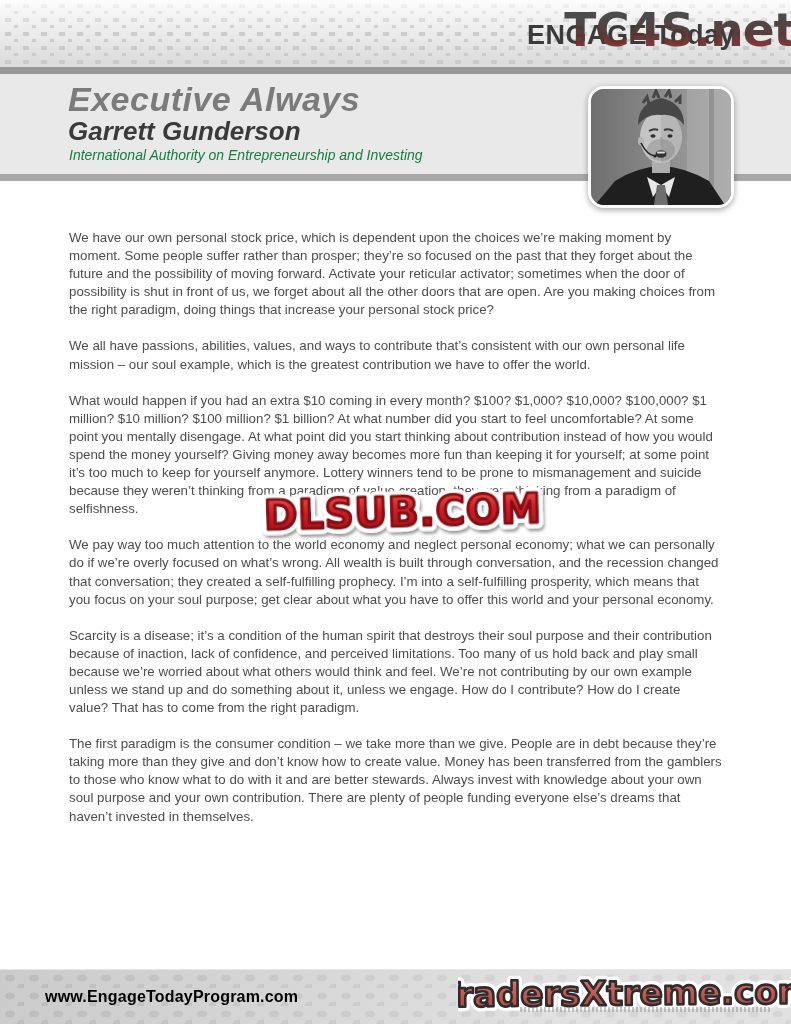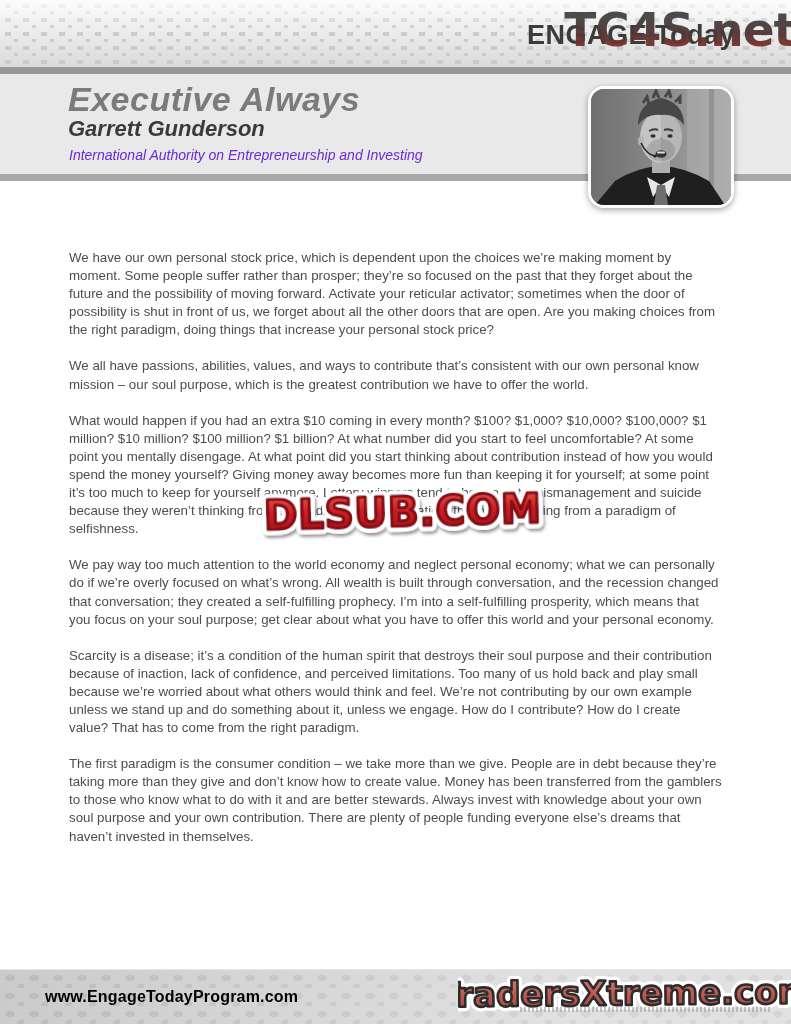--- a/index.html
+++ b/index.html
@@ -31,38 +31,38 @@
   }
   .bar1{position:absolute;left:0;top:67px;width:791px;height:7px;background:#979797;}
   
   .band-title{position:absolute;left:0;top:74px;width:791px;height:100px;background:#e9e9e9;}
   .title{
     position:absolute;left:68px;top:80px;
     font-style:italic;font-weight:700;font-size:34px;color:#7b7b7b;letter-spacing:.5px;
   }
   .author{
     position:absolute;left:68px;top:116px;
-    font-style:italic;font-weight:700;font-size:22px;color:#3a3a3a;
+    font-style:italic;font-weight:700;font-size:26px;color:#3a3a3a;
   }
   .subtitle{
     position:absolute;left:69px;top:147px;
-    font-style:italic;font-size:14px;color:#6d28d9;
+    font-style:italic;font-size:14px;color:#15803d;
   }
   .bar2{position:absolute;left:0;top:174px;width:791px;height:7px;background:#a8a8a8;}
   
   .photo{
     position:absolute;left:588px;top:86px;width:140px;height:116px;
     border:3px solid #fdfdfd;border-radius:16px;overflow:hidden;
     box-shadow:0 2px 6px rgba(0,0,0,.35);background:#8f8f8f;
   }
   .photo svg{display:block;}
   
   .body-text{
     position:absolute;left:69px;top:229px;width:654px;
-    font-size:13.3px;line-height:18.1px;color:#4d4d4d;margin-top:20px;
+    font-size:13.3px;line-height:18.1px;color:#4d4d4d;
   }
   .body-text p{margin:0 0 18px 0;}
   
   .dlsub{position:absolute;left:248px;top:479px;}
   
   .band-footer{
     position:absolute;left:0;top:969px;width:791px;height:55px;
     background-color:#d6d6d6;
     background-image:
       linear-gradient(90deg, rgba(0,0,0,.05), rgba(255,255,255,.28) 72%),
@@ -137,21 +137,21 @@
       <rect x="66" y="62.4" width="8" height="2.2" rx="1" fill="#dedede"></rect>
 
       <ellipse cx="50" cy="52" rx="3" ry="4.5" fill="#b5b5b5"></ellipse>
       <path d="M50,54 Q56,66 64,67" stroke="#222" stroke-width="1.6" fill="none"></path>
       <circle cx="64" cy="67" r="1.6" fill="#222"></circle>
     </svg>
   </div>
 
   <main class="body-text">
     <p>We have our own personal stock price, which is dependent upon the choices we’re making moment by moment. Some people suffer rather than prosper; they’re so focused on the past that they forget about the future and the possibility of moving forward. Activate your reticular activator; sometimes when the door of possibility is shut in front of us, we forget about all the other doors that are open. Are you making choices from the right paradigm, doing things that increase your personal stock price?</p>
-    <p>We all have passions, abilities, values, and ways to contribute that’s consistent with our own personal know mission – our soul purpose, which is the greatest contribution we have to offer the world.</p>
+    <p>We all have passions, abilities, values, and ways to contribute that’s consistent with our own personal life mission – our soul example, which is the greatest contribution we have to offer the world.</p>
     <p>What would happen if you had an extra $10 coming in every month? $100? $1,000? $10,000? $100,000? $1 million? $10 million? $100 million? $1 billion? At what number did you start to feel uncomfortable? At some point you mentally disengage. At what point did you start thinking about contribution instead of how you would spend the money yourself? Giving money away becomes more fun than keeping it for yourself; at some point it’s too much to keep for yourself anymore. Lottery winners tend to be prone to mismanagement and suicide because they weren’t thinking from a paradigm of value creation, they were thinking from a paradigm of selfishness.</p>
     <p>We pay way too much attention to the world economy and neglect personal economy; what we can personally do if we’re overly focused on what’s wrong. All wealth is built through conversation, and the recession changed that conversation; they created a self-fulfilling prophecy. I’m into a self-fulfilling prosperity, which means that you focus on your soul purpose; get clear about what you have to offer this world and your personal economy.</p>
     <p>Scarcity is a disease; it’s a condition of the human spirit that destroys their soul purpose and their contribution because of inaction, lack of confidence, and perceived limitations. Too many of us hold back and play small because we’re worried about what others would think and feel. We’re not contributing by our own example unless we stand up and do something about it, unless we engage. How do I contribute? How do I create value? That has to come from the right paradigm.</p>
     <p>The first paradigm is the consumer condition – we take more than we give. People are in debt because they’re taking more than they give and don’t know how to create value. Money has been transferred from the gamblers to those who know what to do with it and are better stewards. Always invest with knowledge about your own soul purpose and your own contribution. There are plenty of people funding everyone else’s dreams that haven’t invested in themselves.</p>
   </main>
 
   <svg class="dlsub" width="310" height="66" viewBox="0 0 310 66">
     <defs>
       <linearGradient id="dlg" x1="0" y1="0" x2="0" y2="1">
         <stop offset="0" stop-color="#ee5a4f"></stop>

